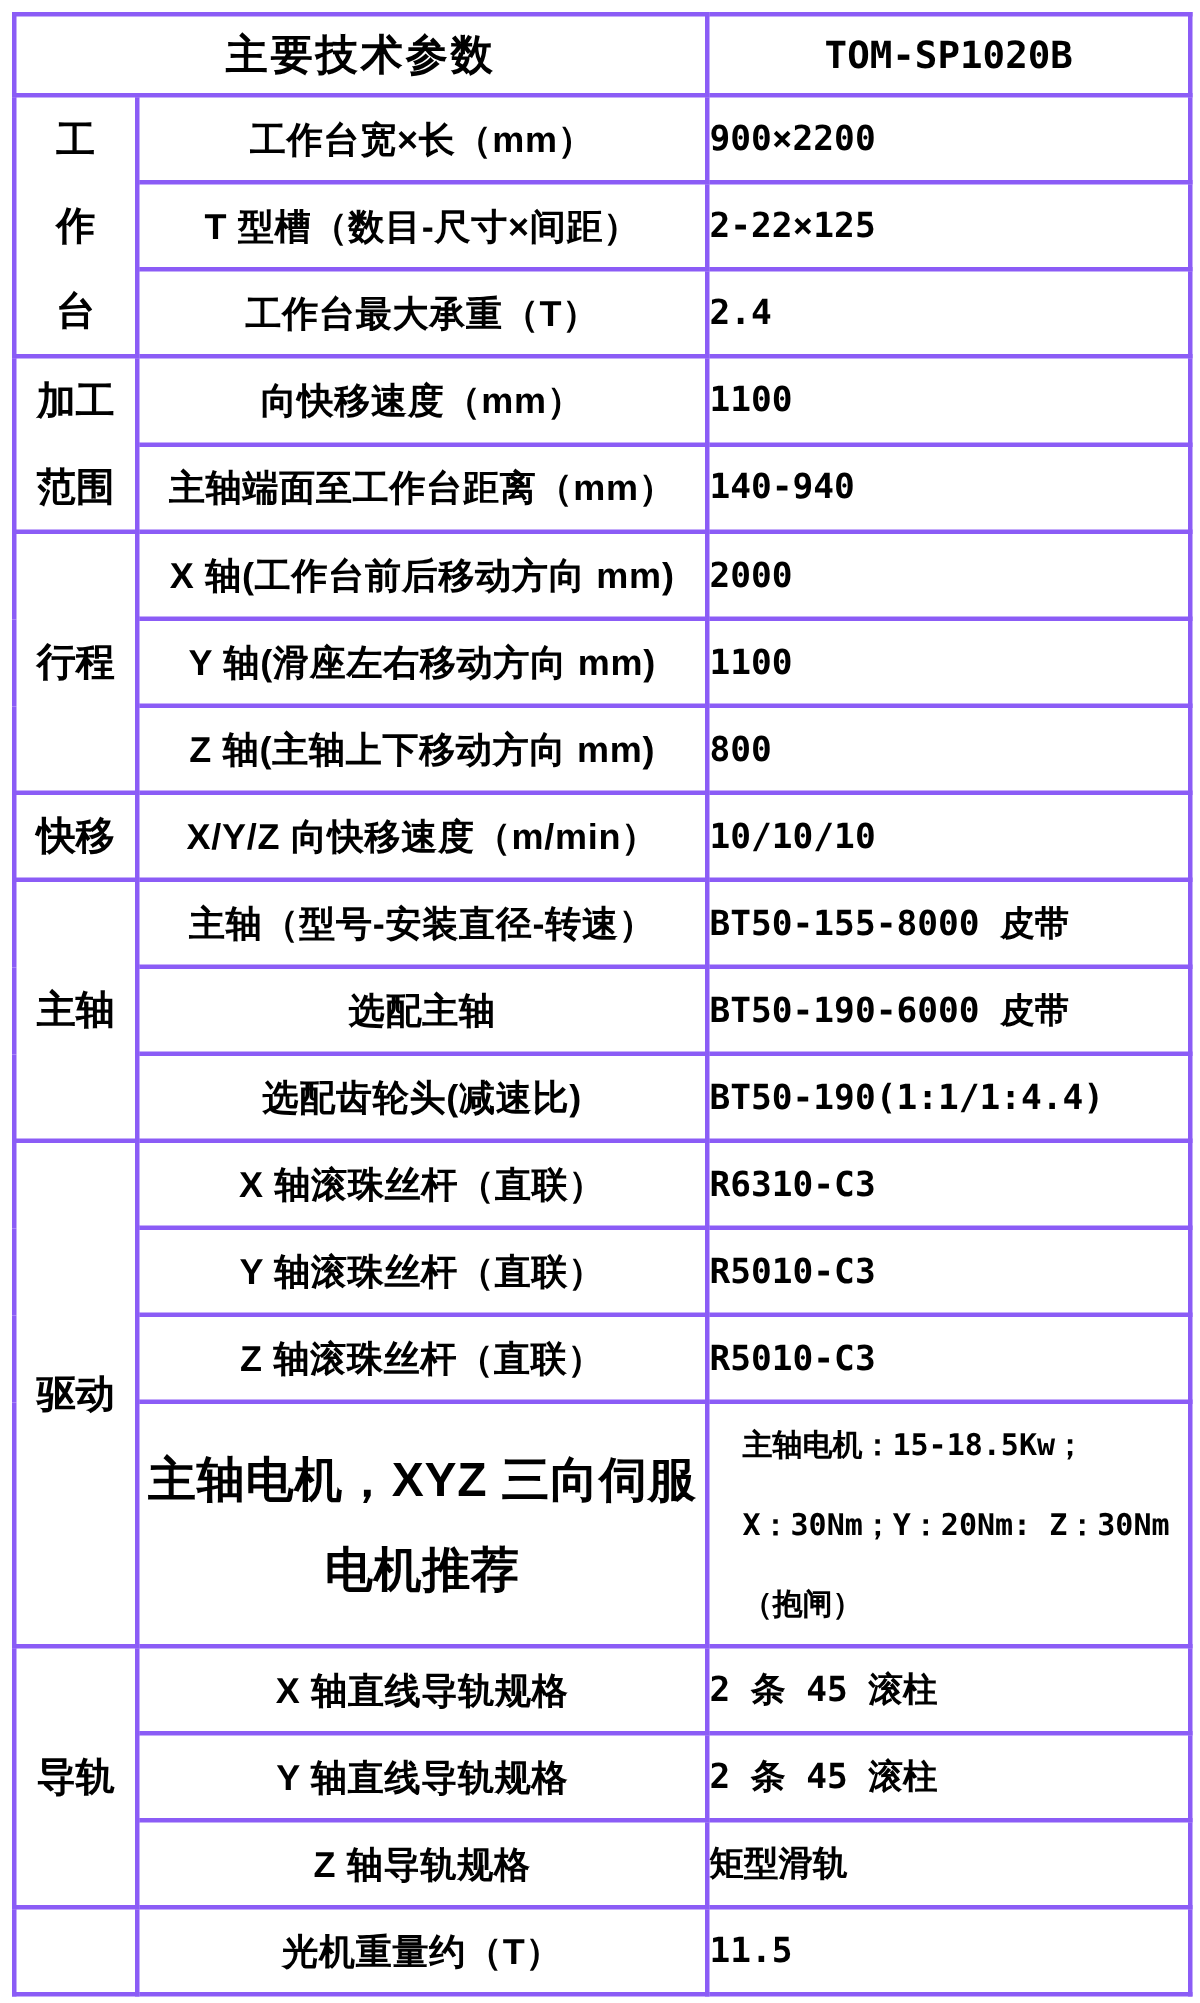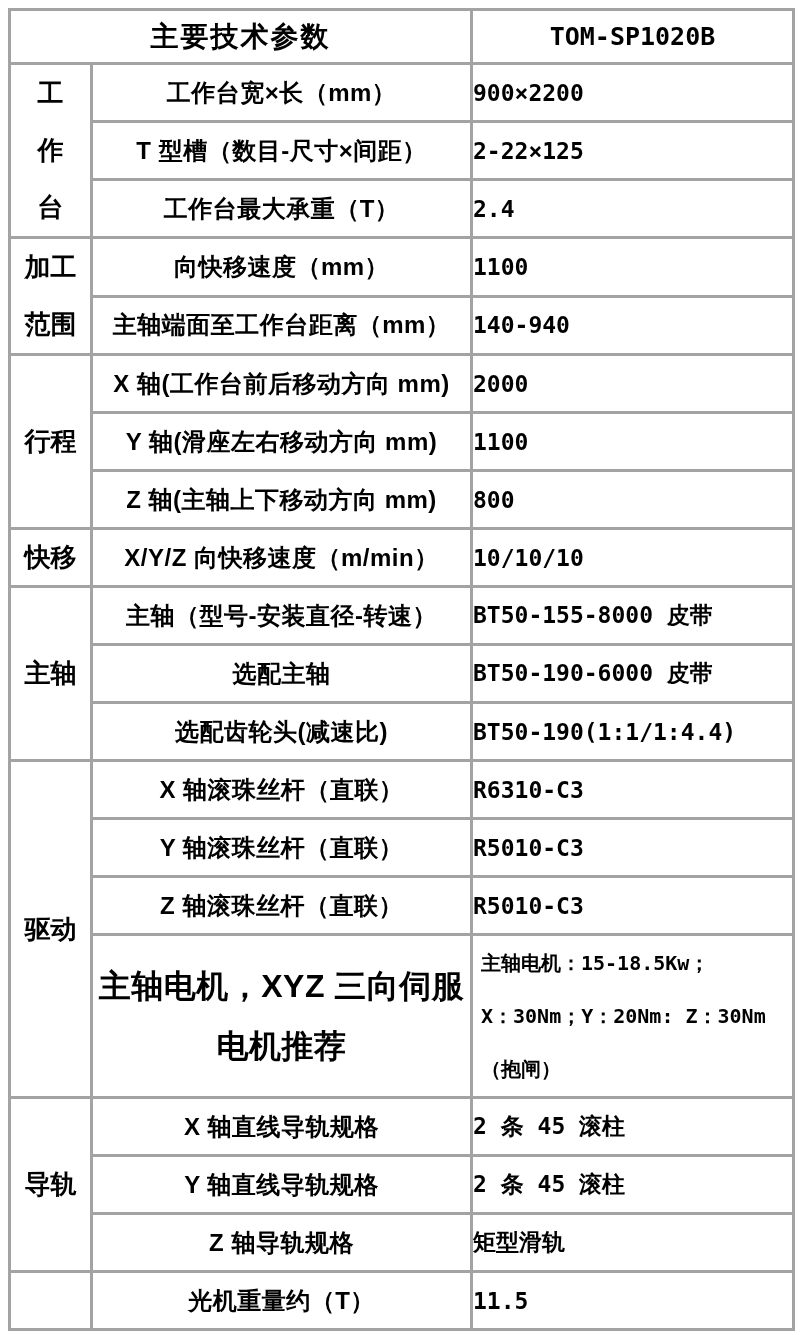--- a/index.html
+++ b/index.html
@@ -17,21 +17,21 @@
   }
   table.spec {
     position: absolute;
     left: 8px;
     top: 8px;
     width: 784px;
     border-collapse: collapse;
     table-layout: fixed;
   }
   table.spec td {
-    border: 3px solid #a3a3a3;
+    border: 3px solid #8b5cf6;
     padding: 0;
     vertical-align: middle;
     overflow: hidden;
   }
   tr.hd    { height: 54px; }
   tr.std   { height: 58px; }
   tr.motor { height: 163px; }
 
   td.hdr-title {
     text-align: center;
@@ -80,20 +80,21 @@
   td.val-lines-cell {
     vertical-align: middle;
   }
   .val-lines {
     display: flex;
     flex-direction: column;
     justify-content: space-around;
     height: 160px;
     padding-left: 8px;
     text-align: left;
+    margin-left: 14px;
   }
   .val-line {
     font-size: 20px;
     font-family: "DejaVu Sans Mono", "Liberation Mono", monospace;
     white-space: nowrap;
     line-height: 22px;
   }
 </style>
 </head>
 <body>

